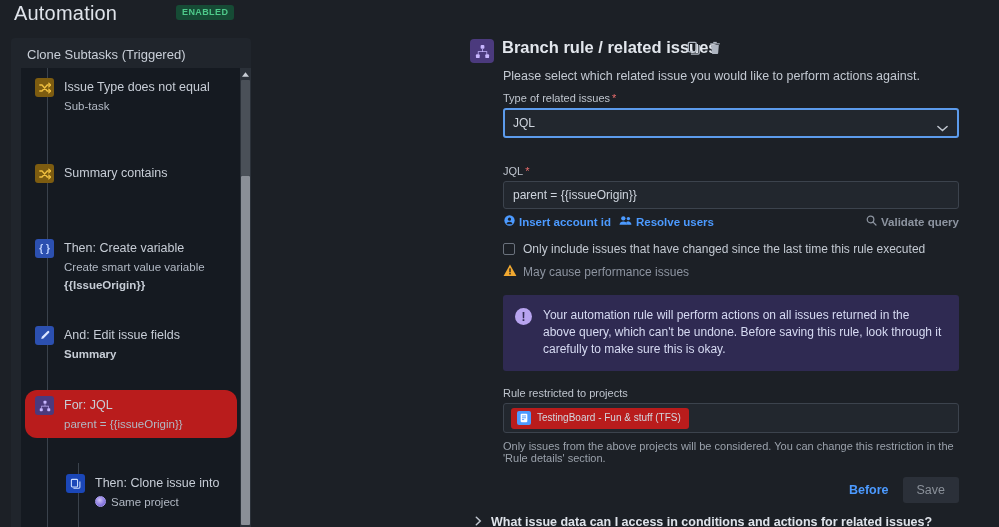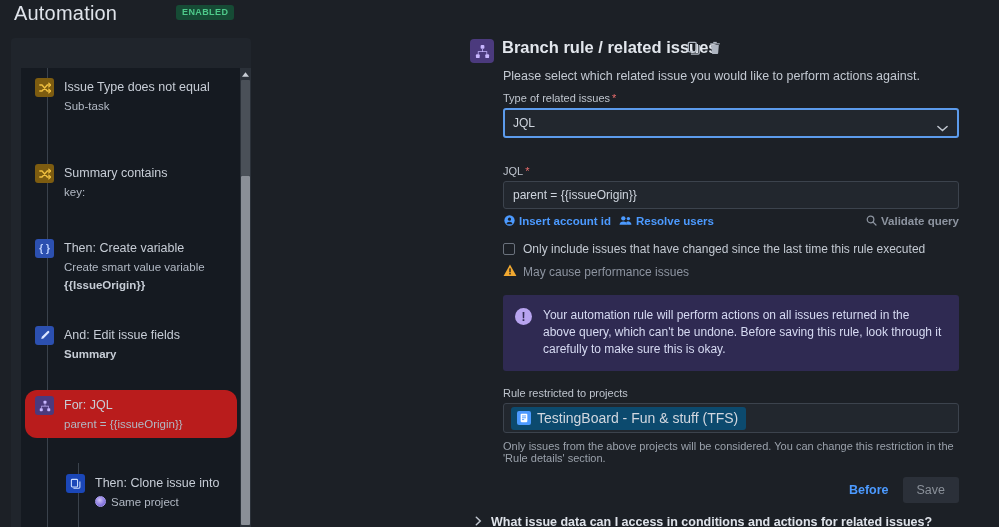--- a/index.html
+++ b/index.html
@@ -160,21 +160,21 @@
     width: 456px; height: 28px;
     background: #22272e; color: #cfd5de;
     border: 1px solid #3c434d; border-radius: 3px;
     font-size: 12px; font-family: "Liberation Sans", sans-serif;
     padding: 0 9px; outline: none;
   }
 
   .jql-links { margin-top: 6px; position: relative; height: 17px; }
   .lnk {
     color: #4c9aff; font-size: 11.5px; font-weight: 700;
-    display: inline-flex; align-items: flex-start; gap: 4px; cursor: pointer;
+    display: inline-flex; align-items: center; gap: 4px; cursor: pointer;
   }
   .lnk.muted { color: #8d94a0; font-weight: 700; }
   .lnk.pos1 { position: absolute; left: 1px; top: 0; }
   .lnk.pos2 { position: absolute; left: 116px; top: 0; }
   .lnk.pos3 { position: absolute; right: 0px; top: 0; }
 
   .chk-row { margin-top: 10px; display: flex; align-items: flex-start; gap: 8px; }
   .chkbox {
     width: 12px; height: 12px; border: 1px solid #6a717c; border-radius: 2px;
     background: #1c2026; margin-top: 1px; flex: 0 0 auto; cursor: pointer;
@@ -198,23 +198,23 @@
   }
   .info-text { font-size: 12px; color: #d6daf2; line-height: 17px; }
 
   .rrp-label { margin-top: 16px; font-size: 11px; color: #bfc5ce; }
   .rrp-box {
     margin-top: 4px; width: 456px; height: 30px;
     background: #22272e; border: 1px solid #3c434d; border-radius: 3px;
     display: flex; align-items: center; padding: 0 7px;
   }
   .proj-chip {
-    background: #0c4a6e; border-radius: 3px;
+    background: #b91c1c; border-radius: 3px;
     display: inline-flex; align-items: center; gap: 6px;
-    padding: 3px 8px 4px 6px; font-size: 14px; color: #d2d7df;
+    padding: 3px 8px 4px 6px; font-size: 10px; color: #d2d7df;
   }
   .proj-ico {
     width: 14px; height: 14px; border-radius: 2px;
     background: #4c9aff; display:flex; align-items:center; justify-content:center;
     flex: 0 0 auto;
   }
   .rrp-note { margin-top: 7px; font-size: 11px; color: #9aa1ab; }
 
   .btn-row { margin-top: 13px; display: flex; justify-content: flex-end; align-items: center; gap: 4px; width: 456px; }
   .btn-cancel {
@@ -238,20 +238,21 @@
 </style>
 </head>
 <body>
 
 <div class="page-header">
   <div class="page-title">Automation</div>
   <div class="enabled-badge">ENABLED</div>
 </div>
 
 <div class="rule-panel">
+  <div class="rule-panel-title">Clone Subtasks (Triggered)</div>
 
   <div class="rule-tree">
     <div class="tree-line"></div>
     <div class="tree-line-2"></div>
 
     <div class="node" style="top:4px;">
       <div class="ico ico-cond">
         <svg width="12" height="12" viewBox="0 0 16 16" fill="none" stroke="#f0c040" stroke-width="1.7" stroke-linecap="round">
           <path d="M1 4h3l7 8h4M1 12h3l7-8h4"></path>
             <path d="M13 1.5L15.5 4 13 6.5"></path>
@@ -264,21 +265,20 @@
 
     <div class="node" style="top:90px;">
       <div class="ico ico-cond">
         <svg width="12" height="12" viewBox="0 0 16 16" fill="none" stroke="#f0c040" stroke-width="1.7" stroke-linecap="round">
           <path d="M1 4h3l7 8h4M1 12h3l7-8h4"></path>
             <path d="M13 1.5L15.5 4 13 6.5"></path>
             <path d="M13 9.5L15.5 12 13 14.5"></path>
         </svg>
       </div>
       <div class="node-title">Summary contains</div>
-      <div class="node-sub">key:</div>
     </div>
 
     <div class="node" style="top:165px;">
       <div class="ico ico-var">
         <span style="font-size:10px;font-weight:700;color:#bfd3ff;">{ }</span>
       </div>
       <div class="node-title">Then: Create variable</div>
       <div class="node-sub">Create smart value variable</div>
       <div class="node-sub bold">{{IssueOrigin}}</div>
     </div>

